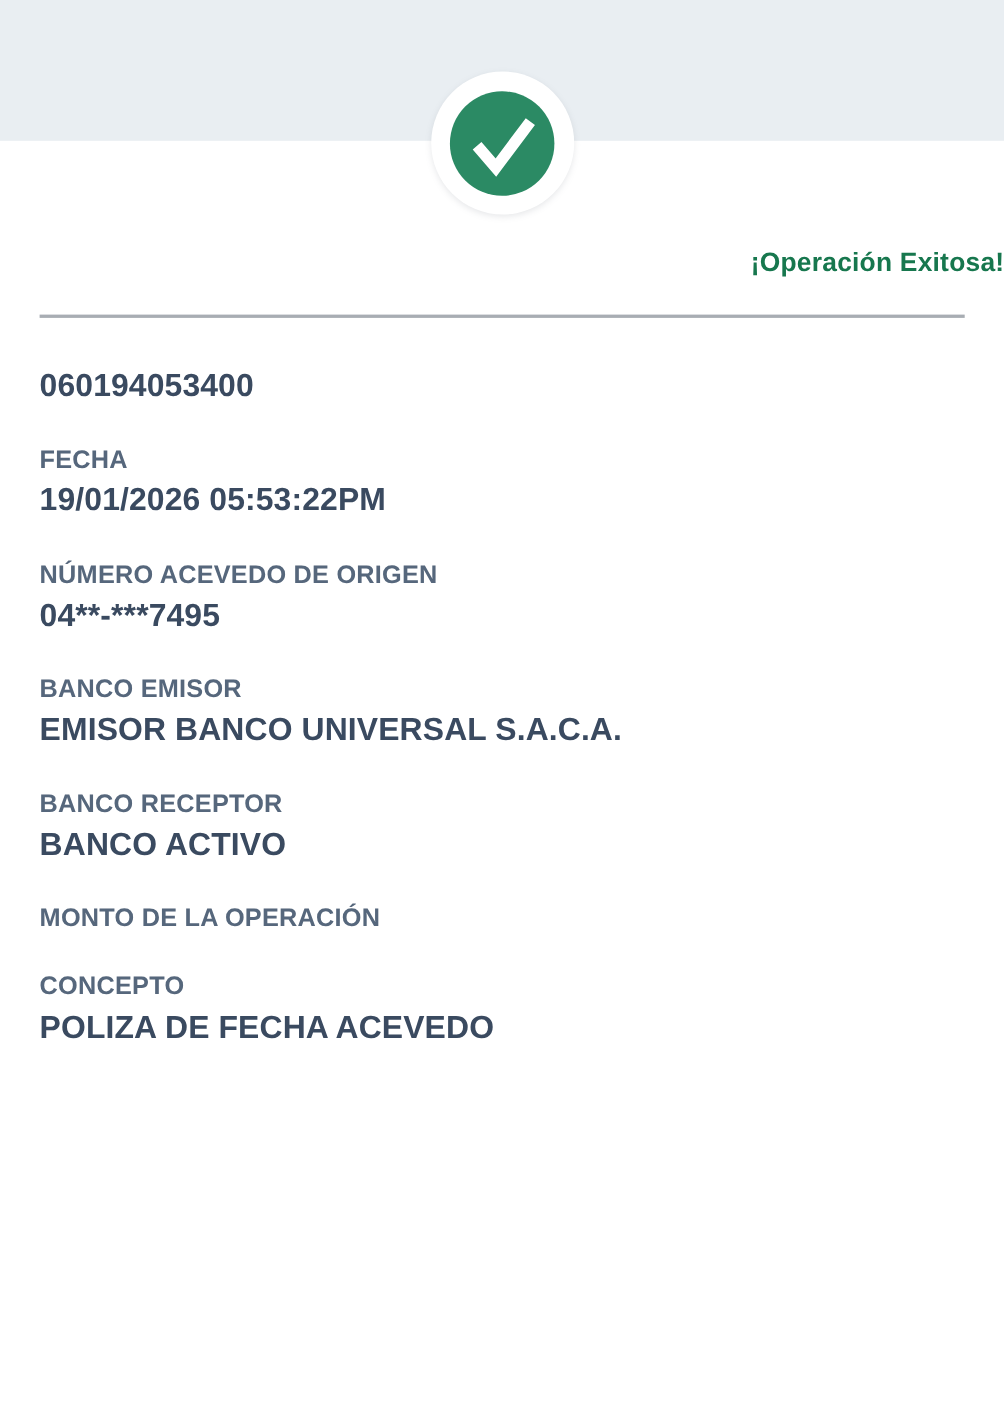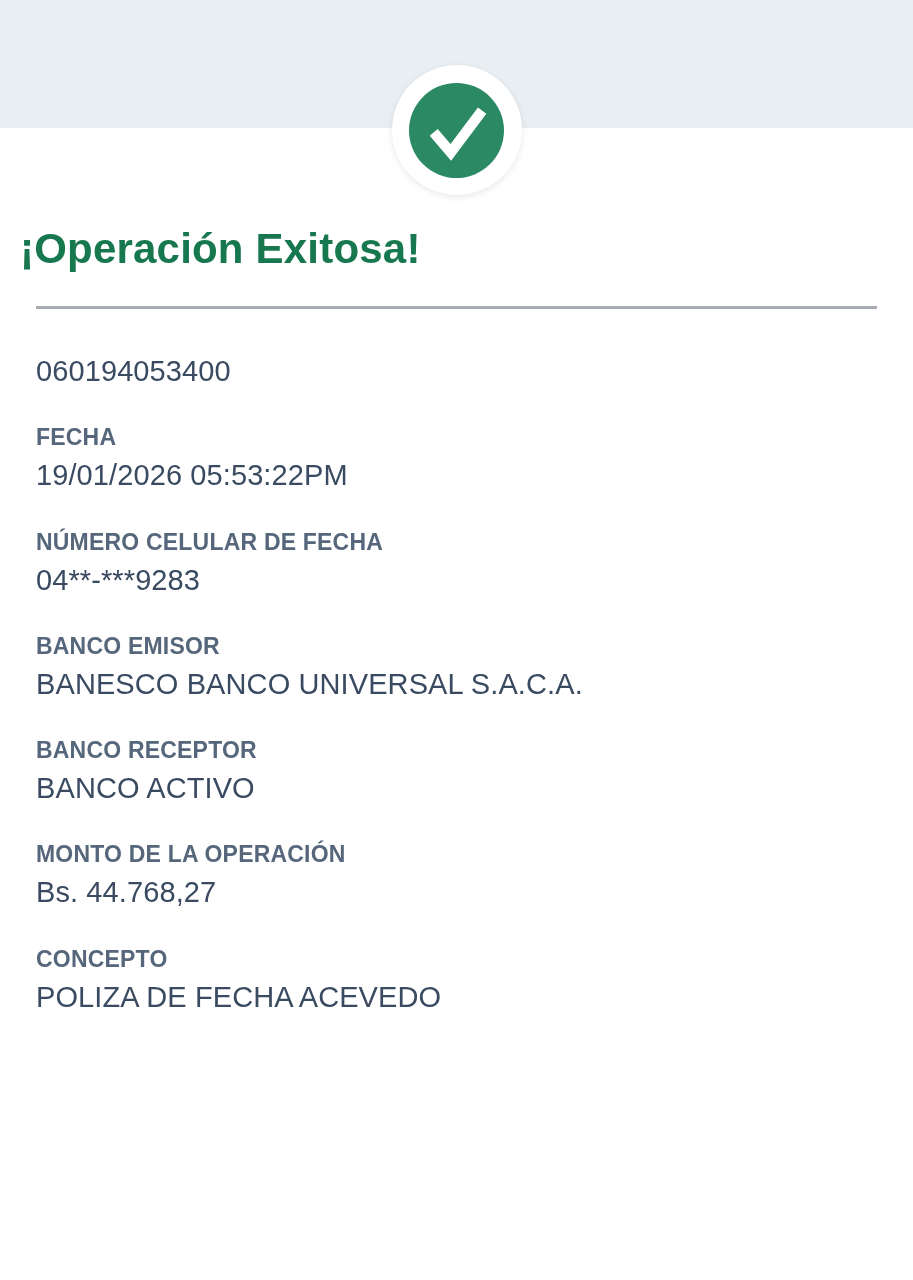--- a/index.html
+++ b/index.html
@@ -34,26 +34,25 @@
     height: 95px;
     background: var(--success-green, #2b8a64);
     border-radius: 50%;
     display: flex;
     align-items: center;
     justify-content: center;
   }
   .check-circle svg { display: block; }
   .title {
     margin-top: 30px;
-    text-align: left;
-    font-size: 42px;
+    text-align: right;
+    font-size: 24px;
     font-weight: 700;
     letter-spacing: 0.2px;
     color: var(--title-green, #17774e);
-    margin-left: 20px;
   }
   .divider {
     height: 3px;
     background: var(--divider, #a8adb3);
     margin: 33px 36px 0 36px;
     border: none;
   }
   .fields {
     margin: 44px 36px 0 36px;
   }
@@ -61,21 +60,21 @@
   .field .label {
     font-size: 23px;
     font-weight: 600;
     letter-spacing: 0.2px;
     line-height: 1.22;
     color: var(--label, #56677c);
     margin-bottom: 6px;
   }
   .field .value {
     font-size: 29px;
-    font-weight: 400;
+    font-weight: 700;
     letter-spacing: 0.1px;
     line-height: 1.25;
     color: var(--value, #3a4a60);
   }
 </style>
 </head>
 <body>
 
 <div class="page">
 
@@ -98,41 +97,40 @@
     <div class="field">
       <div class="value">060194053400</div>
     </div>
 
     <div class="field">
       <div class="label">FECHA</div>
       <div class="value">19/01/2026 05:53:22PM</div>
     </div>
 
     <div class="field">
-      <div class="label">NÚMERO CELULAR DE FECHA</div>
-      <div class="value">04**-***9283</div>
+      <div class="label">NÚMERO ACEVEDO DE ORIGEN</div>
+      <div class="value">04**-***7495</div>
     </div>
 
     <div class="field">
     </div>
 
 
     <div class="field">
       <div class="label">BANCO EMISOR</div>
-      <div class="value">BANESCO BANCO UNIVERSAL S.A.C.A.</div>
+      <div class="value">EMISOR BANCO UNIVERSAL S.A.C.A.</div>
     </div>
 
     <div class="field">
       <div class="label">BANCO RECEPTOR</div>
       <div class="value">BANCO ACTIVO</div>
     </div>
 
     <div class="field">
       <div class="label">MONTO DE LA OPERACIÓN</div>
-      <div class="value">Bs. 44.768,27</div>
     </div>
 
     <div class="field">
       <div class="label">CONCEPTO</div>
       <div class="value">POLIZA DE FECHA ACEVEDO</div>
     </div>
 
   </div>
 </div>
 

